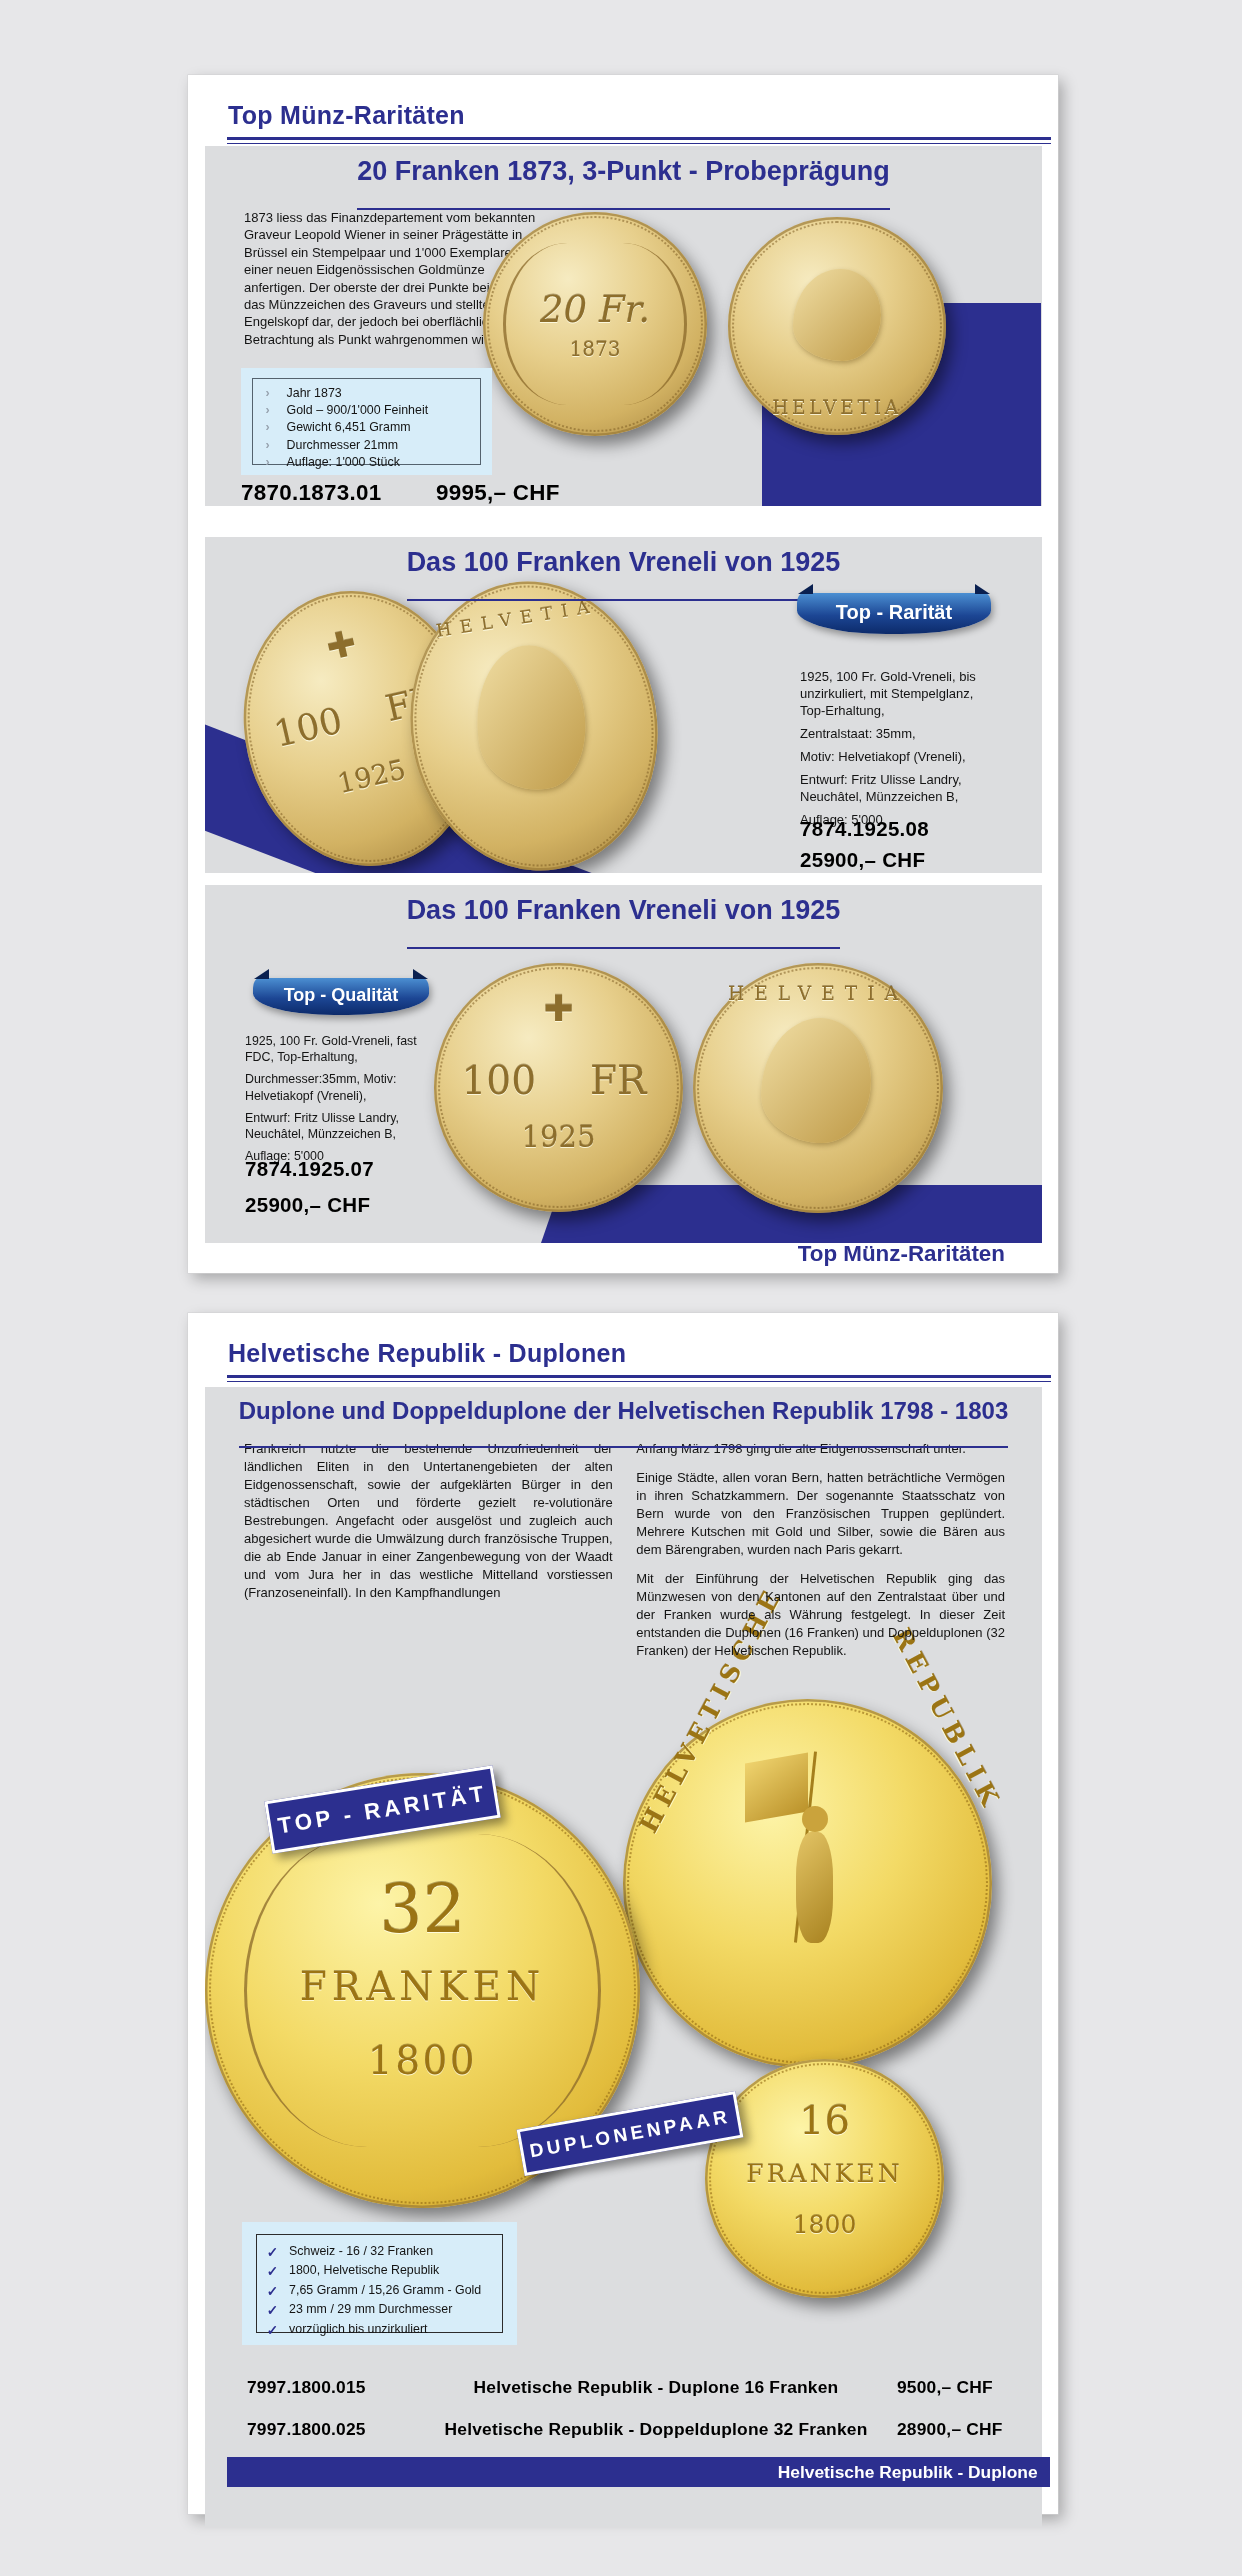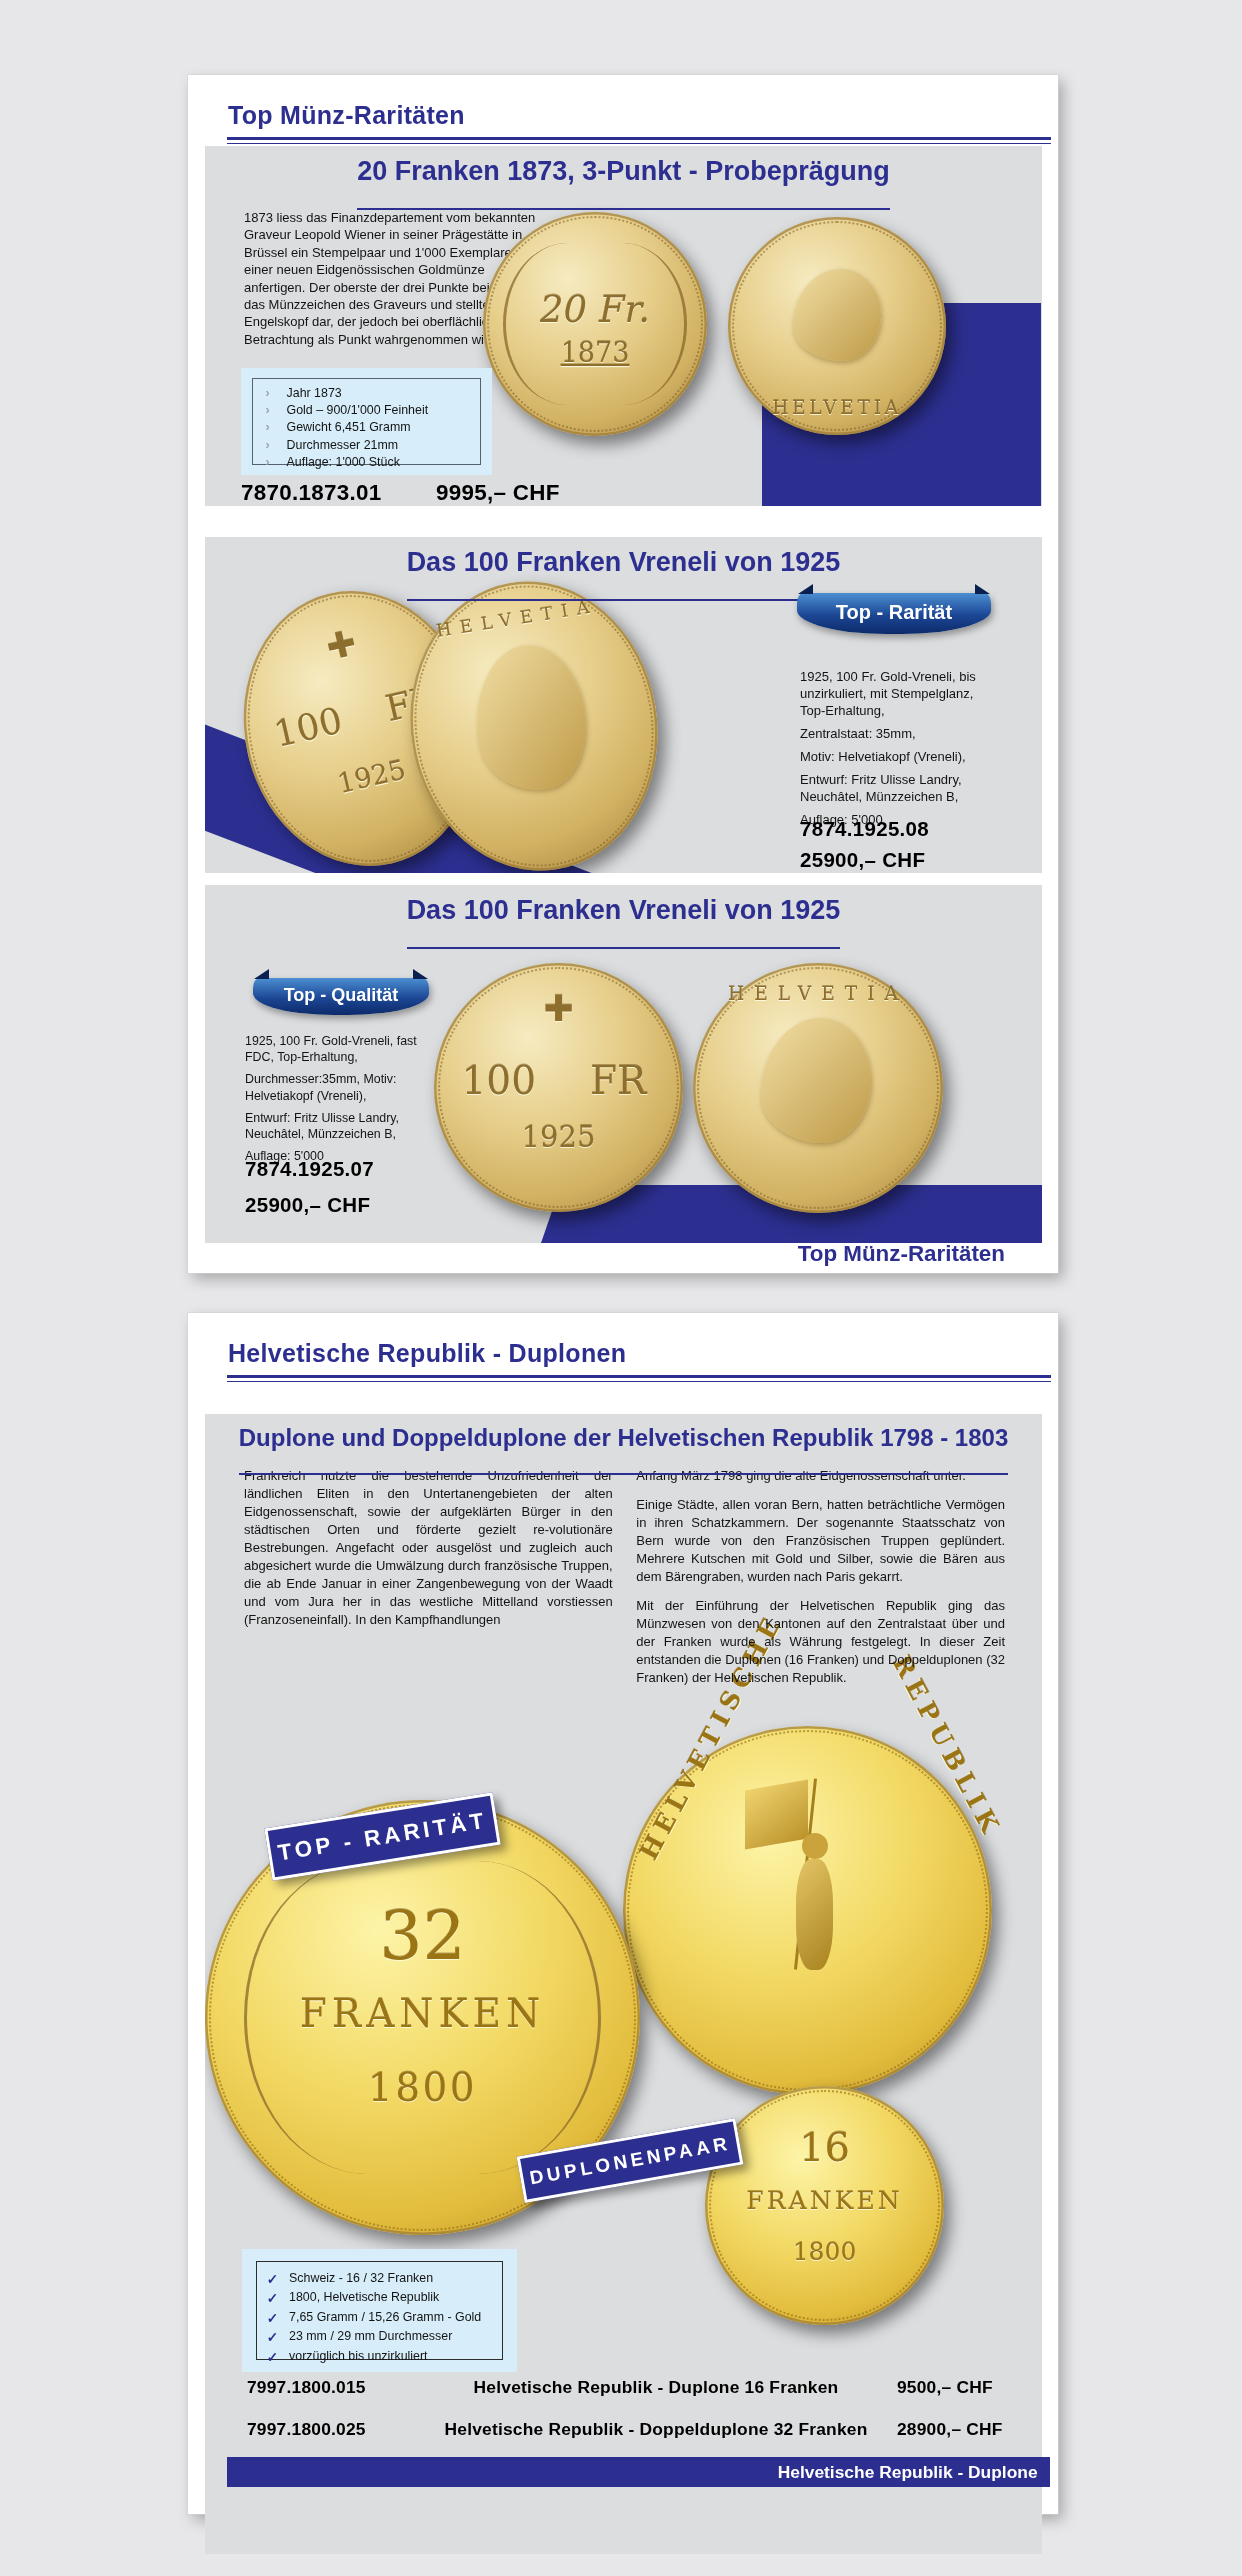--- a/index.html
+++ b/index.html
@@ -25,21 +25,21 @@
   .double-rule .thin{height:1.2px;background:#2c2f8f;margin-top:2.5px;}
   #page1 .double-rule{top:62px;}
   #page2 .double-rule{top:62px;}
 
   .sec{
     position:absolute;left:17px;width:837px;background:#dcdddf;overflow:hidden;
   }
   #s1{top:71px;height:360px;}
   #s2{top:462px;height:336px;}
   #s3{top:810px;height:358px;}
-  #p2main{top:101px;height:1140px;}
+  #p2main{top:74px;height:1140px;}
 
   .sec-title{position:absolute;top:10px;left:0;width:100%;text-align:center;z-index:5;}
   .sec-title span{
     display:inline-block;font-size:27px;font-weight:bold;color:#2c2f8f;
     border-bottom:2.5px solid #2c2f8f;padding-bottom:21px;
   }
   #p2main .sec-title span{font-size:24px;}
 
   
   .s1-body{
@@ -201,21 +201,21 @@
   <div class="sec" id="s1">
     <div class="sec-title"><span>20 Franken 1873, 3-Punkt - Probeprägung</span></div>
     <div class="s1-body">1873 liess das Finanzdepartement vom bekannten Graveur Leopold Wiener in seiner Prägestätte in Brüssel ein Stempelpaar und 1'000 Exemplare einer neuen Eidgenössischen Goldmünze anfertigen. Der oberste der drei Punkte beinhaltete das Münzzeichen des Graveurs und stellte einen Engelskopf dar, der jedoch bei oberflächlicher Betrachtung als Punkt wahrgenommen wird.</div>
 
     <div class="blue" id="s1-blue"></div>
 
     <div class="coin" id="c1a">
       <div class="arcL"></div>
       <div class="arcR"></div>
       <div class="coin-txt" style="top:34%;font-size:37px;font-style:italic;">20 Fr.</div>
-      <div class="coin-txt" style="top:56%;font-size:27px;text-decoration:underline;">1873</div>
+      <div class="coin-txt" style="top:56%;font-size:20px;">1873</div>
     </div>
     <div class="coin" id="c1b">
       <div class="head-blob" style="left:30%;top:24%;width:40%;height:42%;"></div>
       <div class="coin-txt" style="bottom:8%;font-size:18.6px;letter-spacing:3.7px;">HELVETIA</div>
     </div>
 
     <div class="specs-panel">
       <div class="specs-inner">
         <div class="spec-item">
             <span class="chev">›</span>

